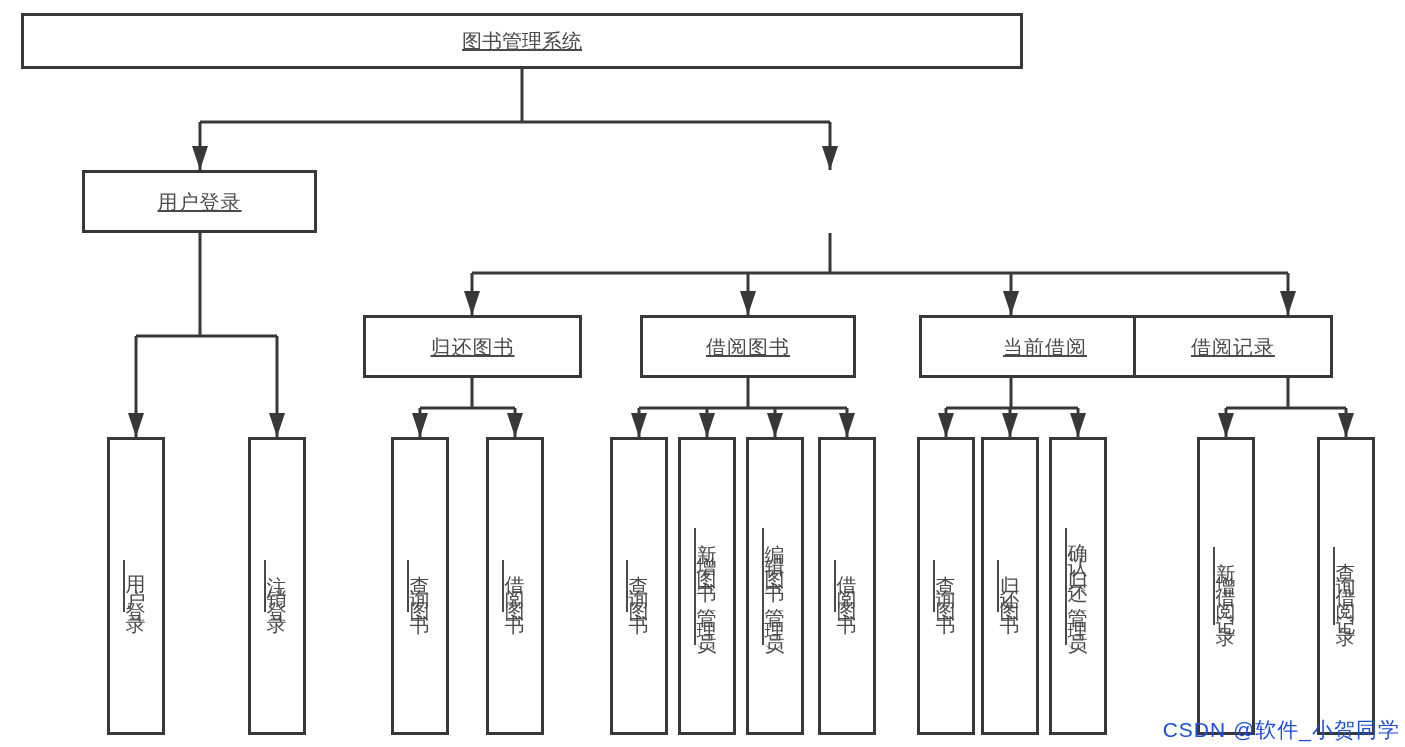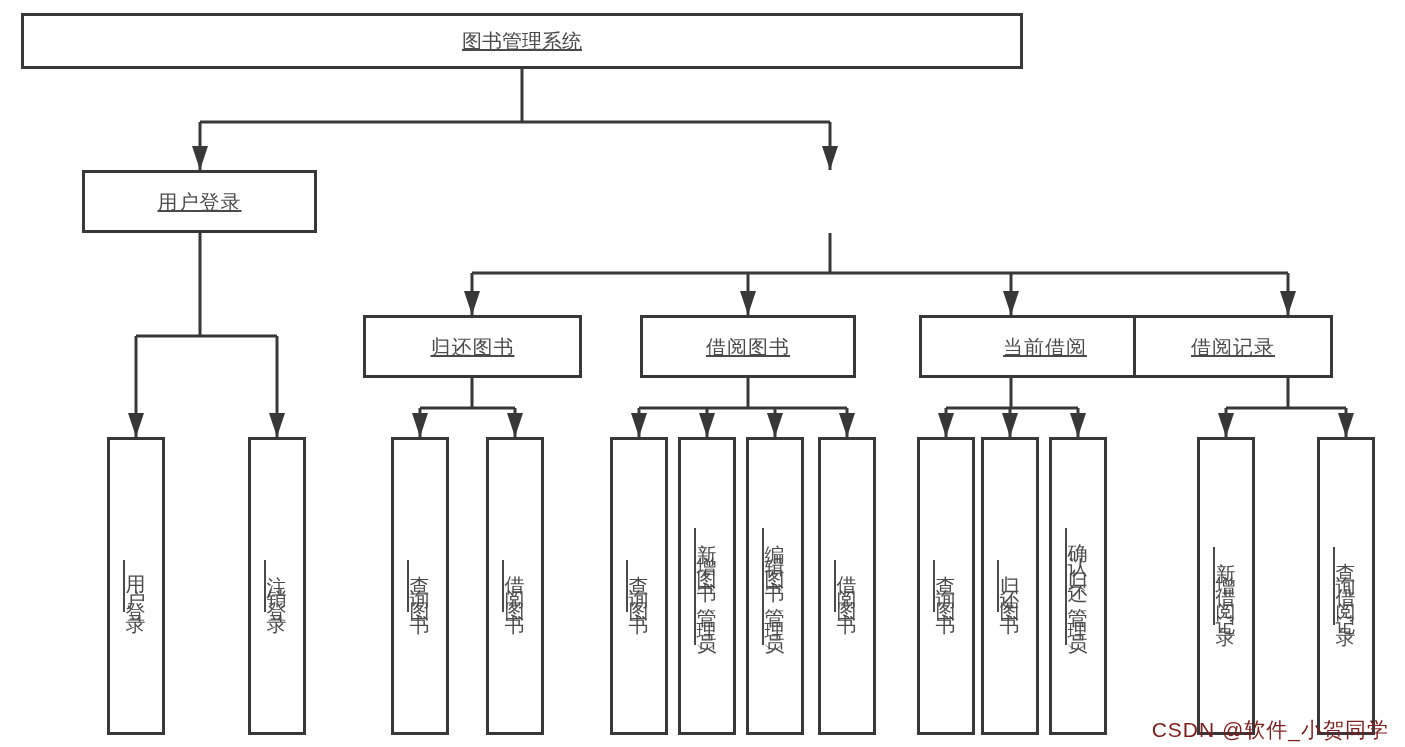--- a/index.html
+++ b/index.html
@@ -53,24 +53,24 @@
   .node.leaf .vtext {
     writing-mode: vertical-rl;
     text-orientation: mixed;
     letter-spacing: 13px;
     font-size: 20px;
     color: #4a4a4a;
     white-space: nowrap;
   }
   .watermark {
     position: absolute;
-    right: 16px;
+    right: 5px;
     bottom: 3px;
     font-size: 21px;
-    color: #7f1d1d;
+    color: #1d4ed8;
     letter-spacing: 1px;
     z-index: 5;
     white-space: nowrap;
   }
 </style>
 </head>
 <body>
 
 <div id="canvas">
 

